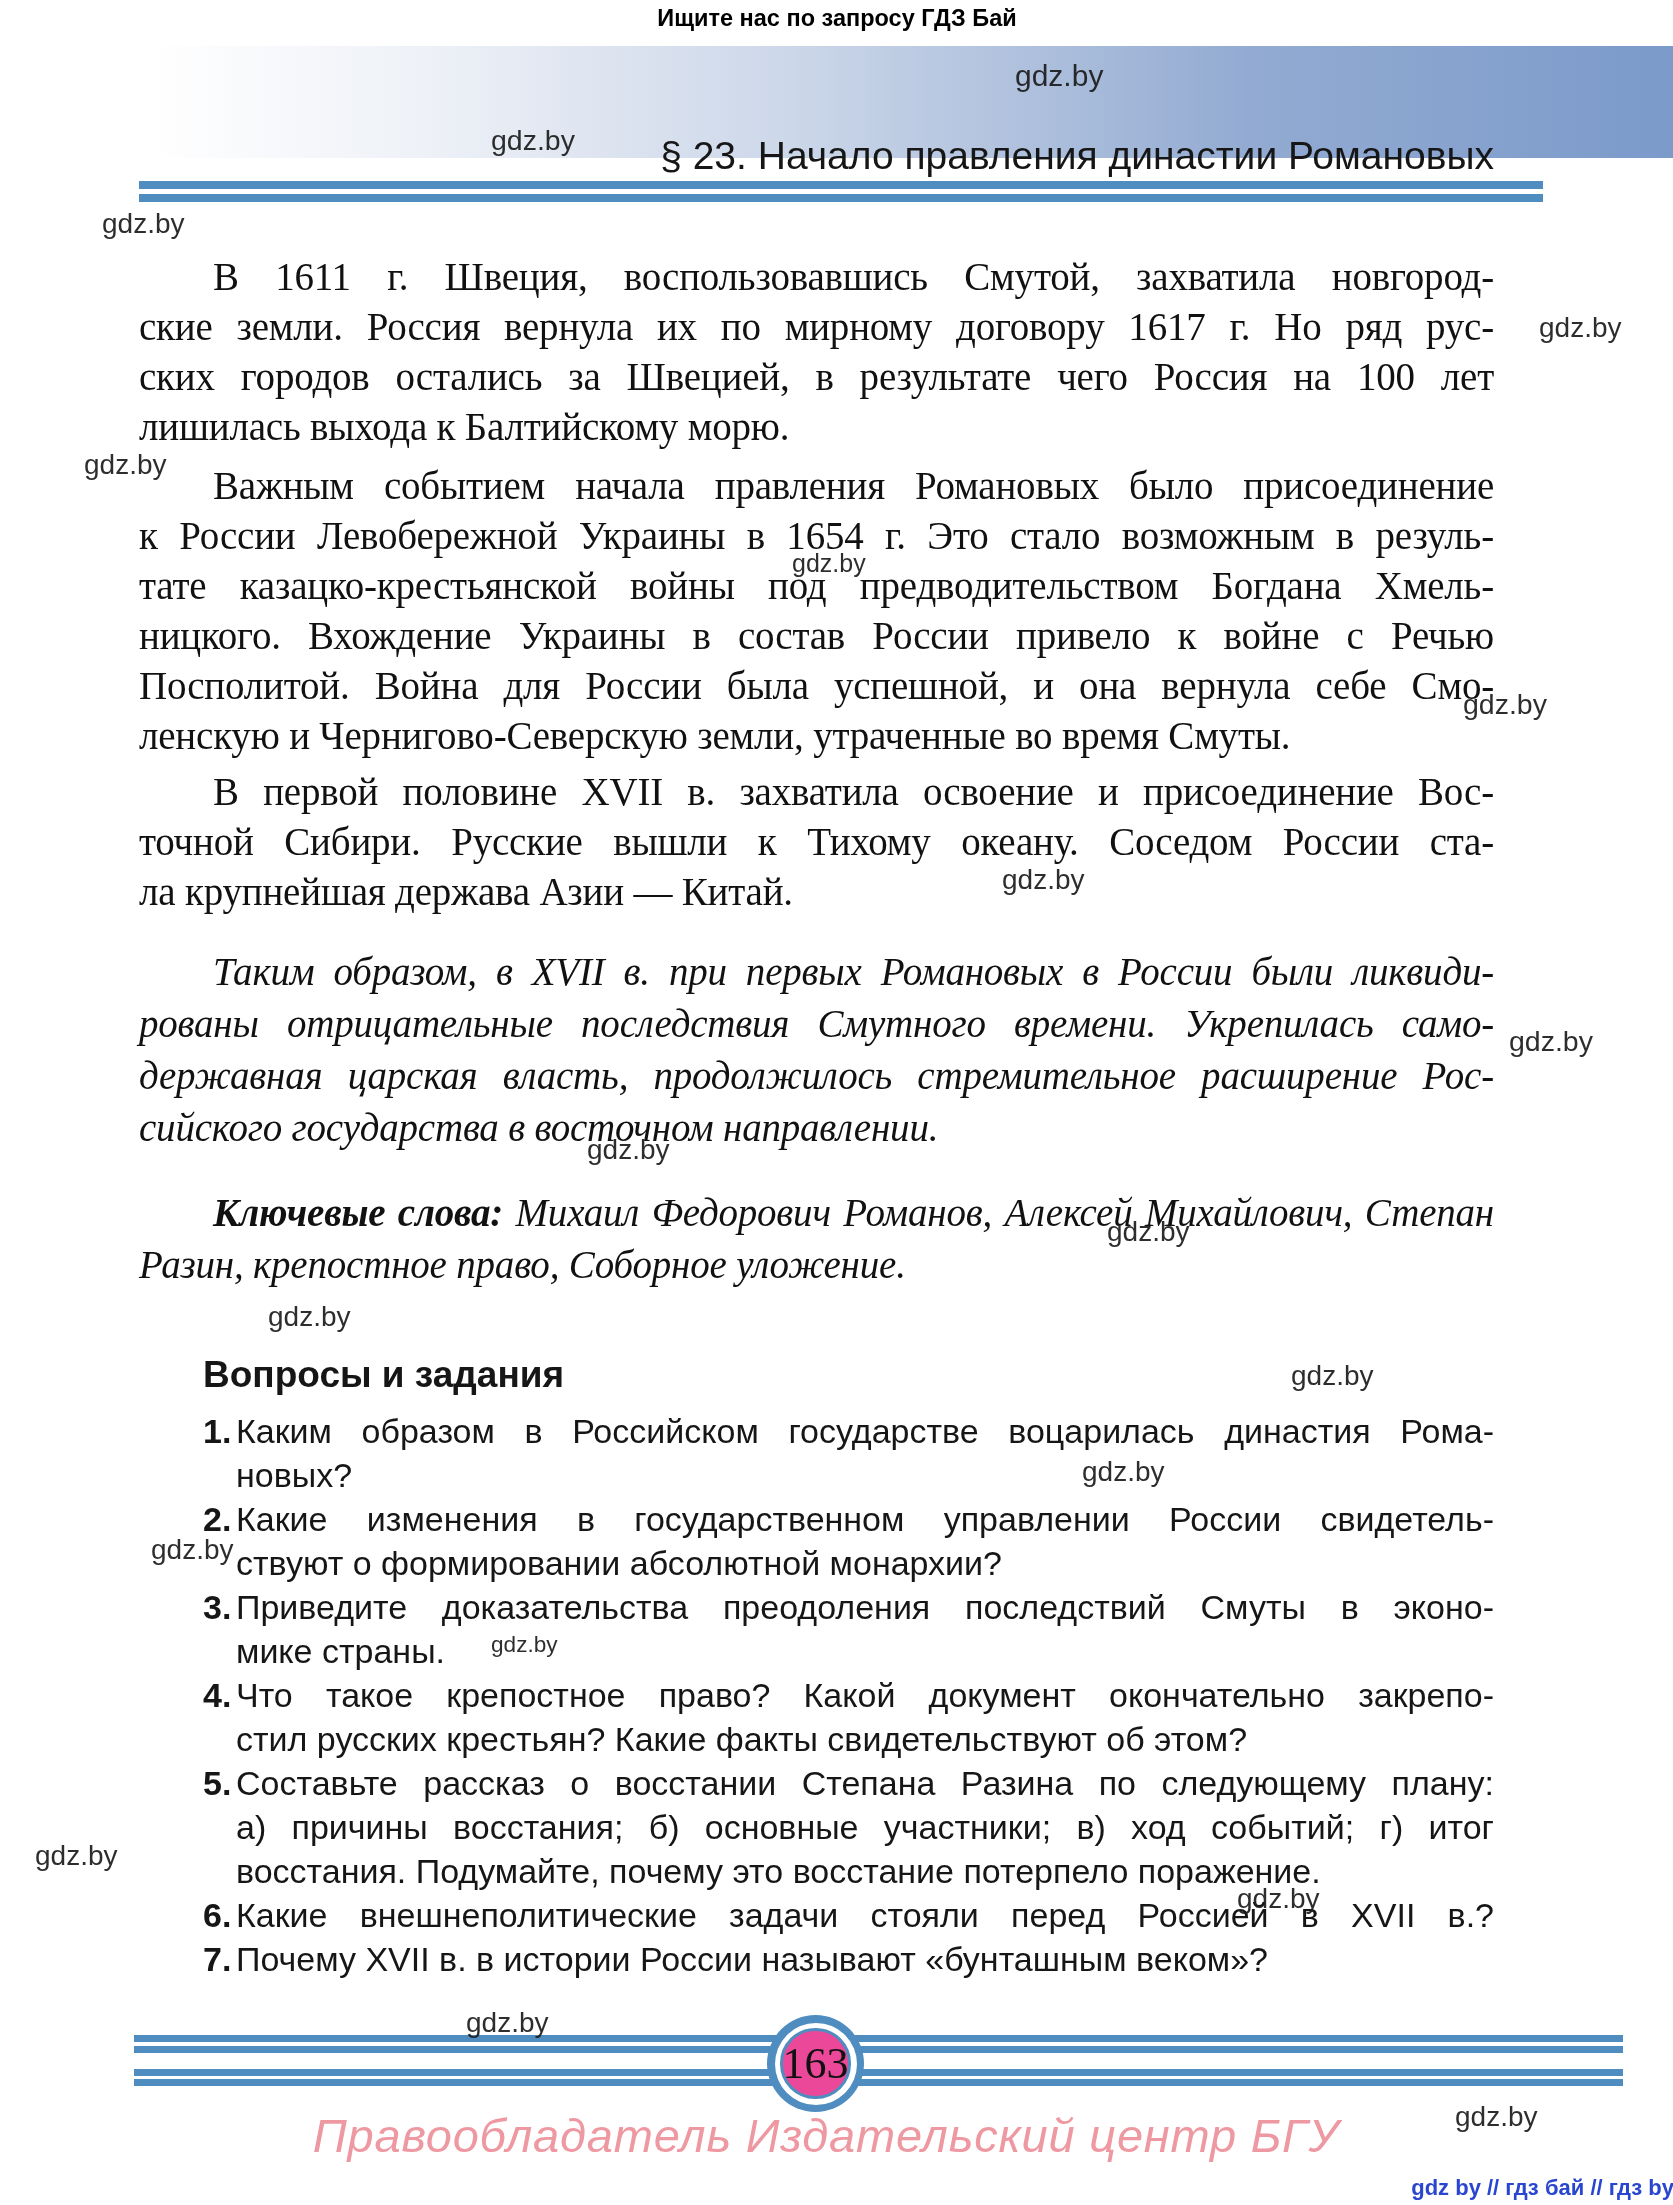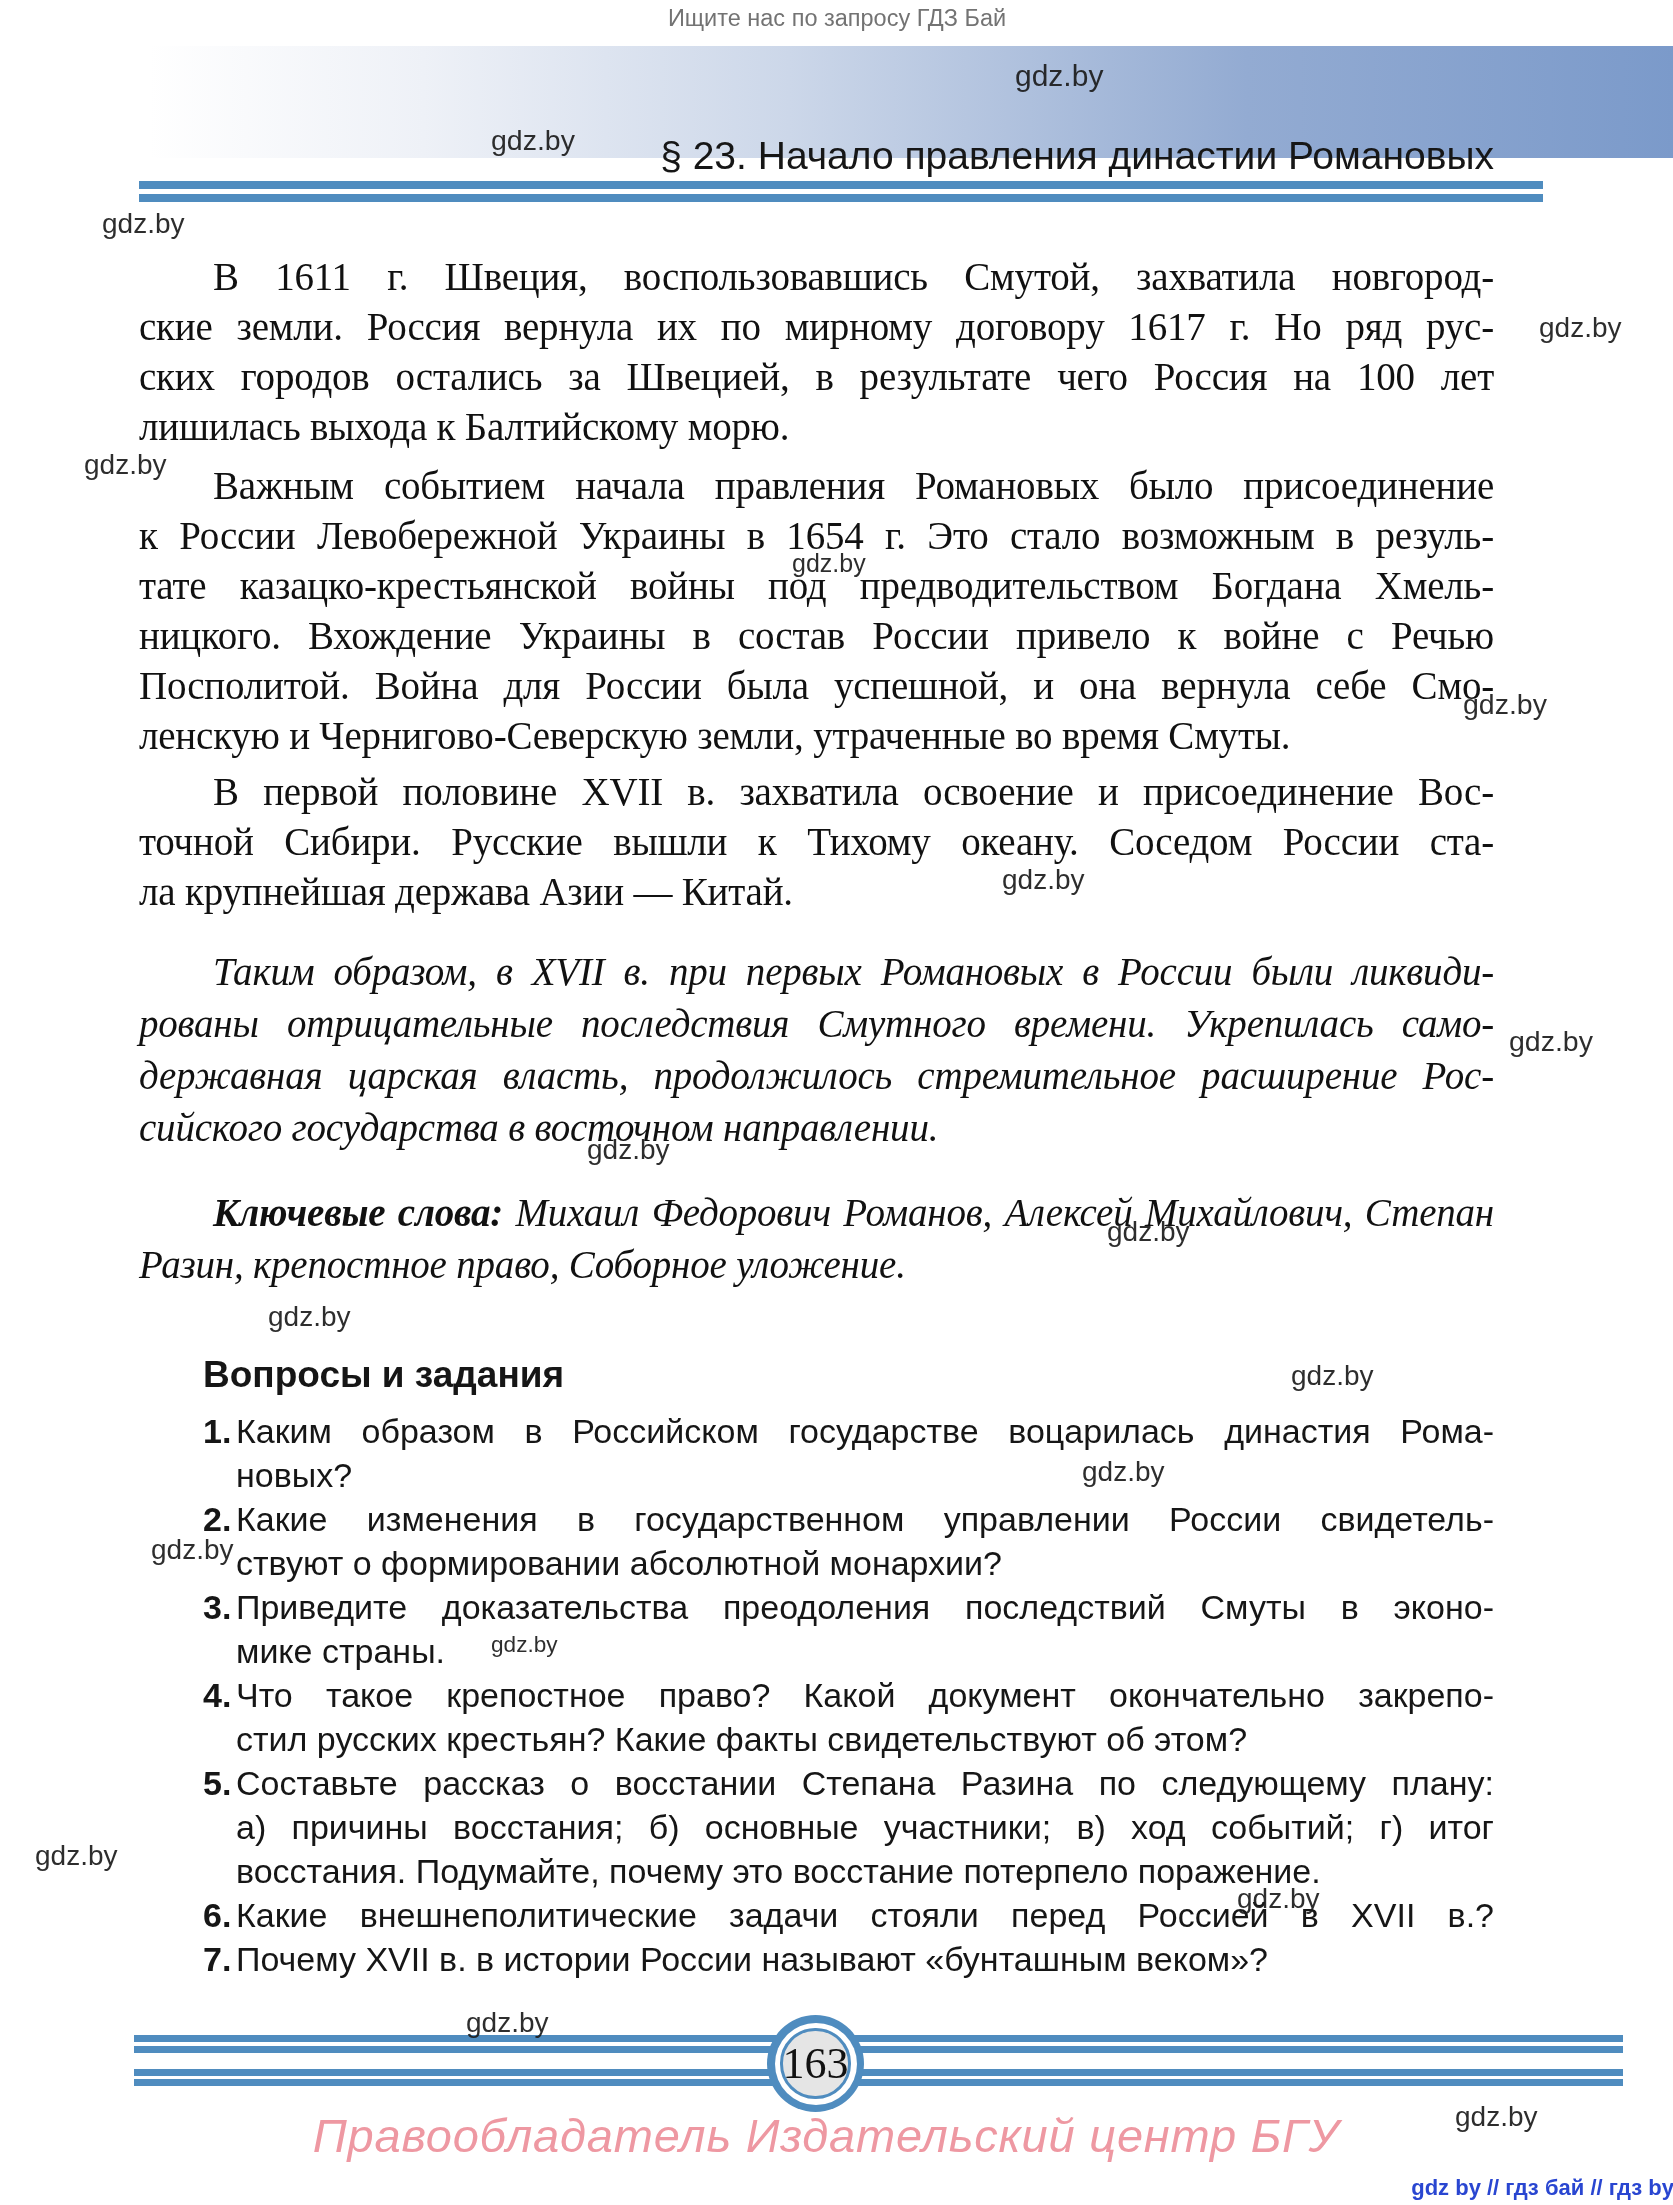--- a/index.html
+++ b/index.html
@@ -9,22 +9,22 @@
     background:#ffffff;
     font-family:"Liberation Serif", serif;
     color:#111;
     overflow:hidden;
   }
   
   .promo{
     position:absolute;left:0;top:5px;width:100%;
     text-align:center;
     font-family:"Liberation Sans", sans-serif;
-    font-size:23.5px;font-weight:400;
-    color:#737373;
+    font-size:23.5px;font-weight:700;
+    color:#000000;
   }
   
   .topbar{
     position:absolute;left:149px;top:46px;right:0;height:112px;
     background:linear-gradient(to right, rgba(255,255,255,0) 0%, #eef1f7 18%, #ccd7e9 42%, #93abd2 72%, #7b9aca 100%);
   }
   
   .title{
     position:absolute;left:0;top:134px;width:1494px;
     text-align:right;
@@ -77,21 +77,21 @@
   .badge{
     position:absolute;left:767px;top:2015px;width:97px;height:97px;
     border-radius:50%;background:#4f8cbf;
   }
   .badge .b2{
     position:absolute;left:7.5px;top:7.5px;right:7.5px;bottom:7.5px;
     border-radius:50%;background:#ffffff;
   }
   .badge .b3{
     position:absolute;left:5.9px;top:5.9px;right:5.9px;bottom:5.9px;
-    border-radius:50%;background:#e5e5e5;border:3.4px solid #4f8cbf;
+    border-radius:50%;background:#ec4899;border:3.4px solid #4f8cbf;
     display:flex;align-items:center;justify-content:center;
     font-family:"Liberation Serif", serif;font-size:44px;color:#111;
   }
   .copyright{
     position:absolute;left:0;top:2108px;width:1652px;
     text-align:center;
     font-family:"Liberation Sans", sans-serif;
     font-style:italic;font-size:47px;letter-spacing:0.8px;
     color:#ee98a2;
   }

